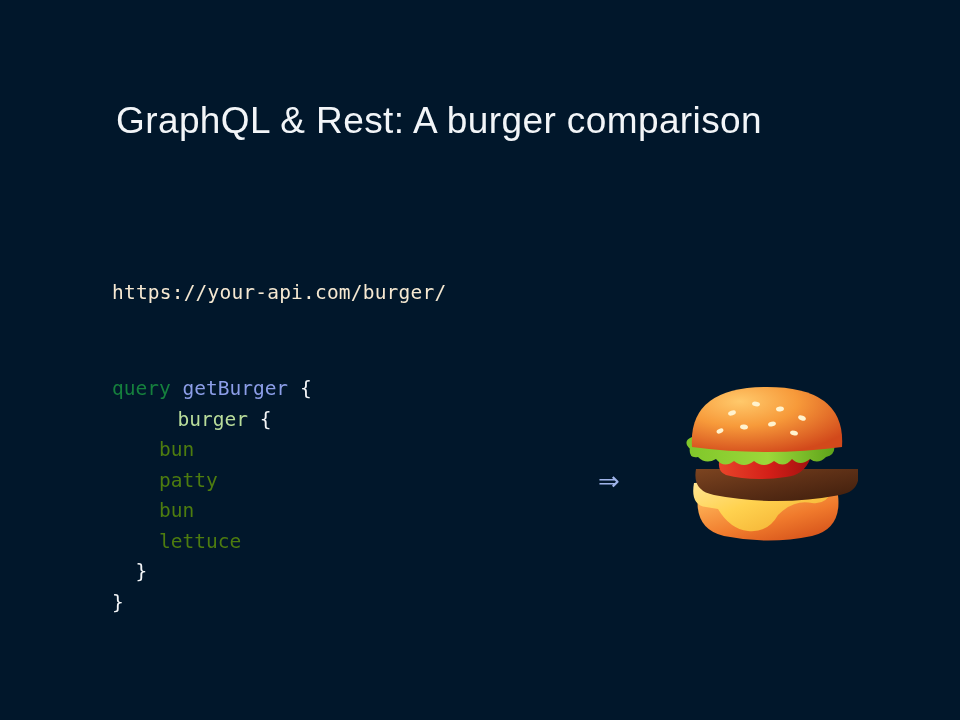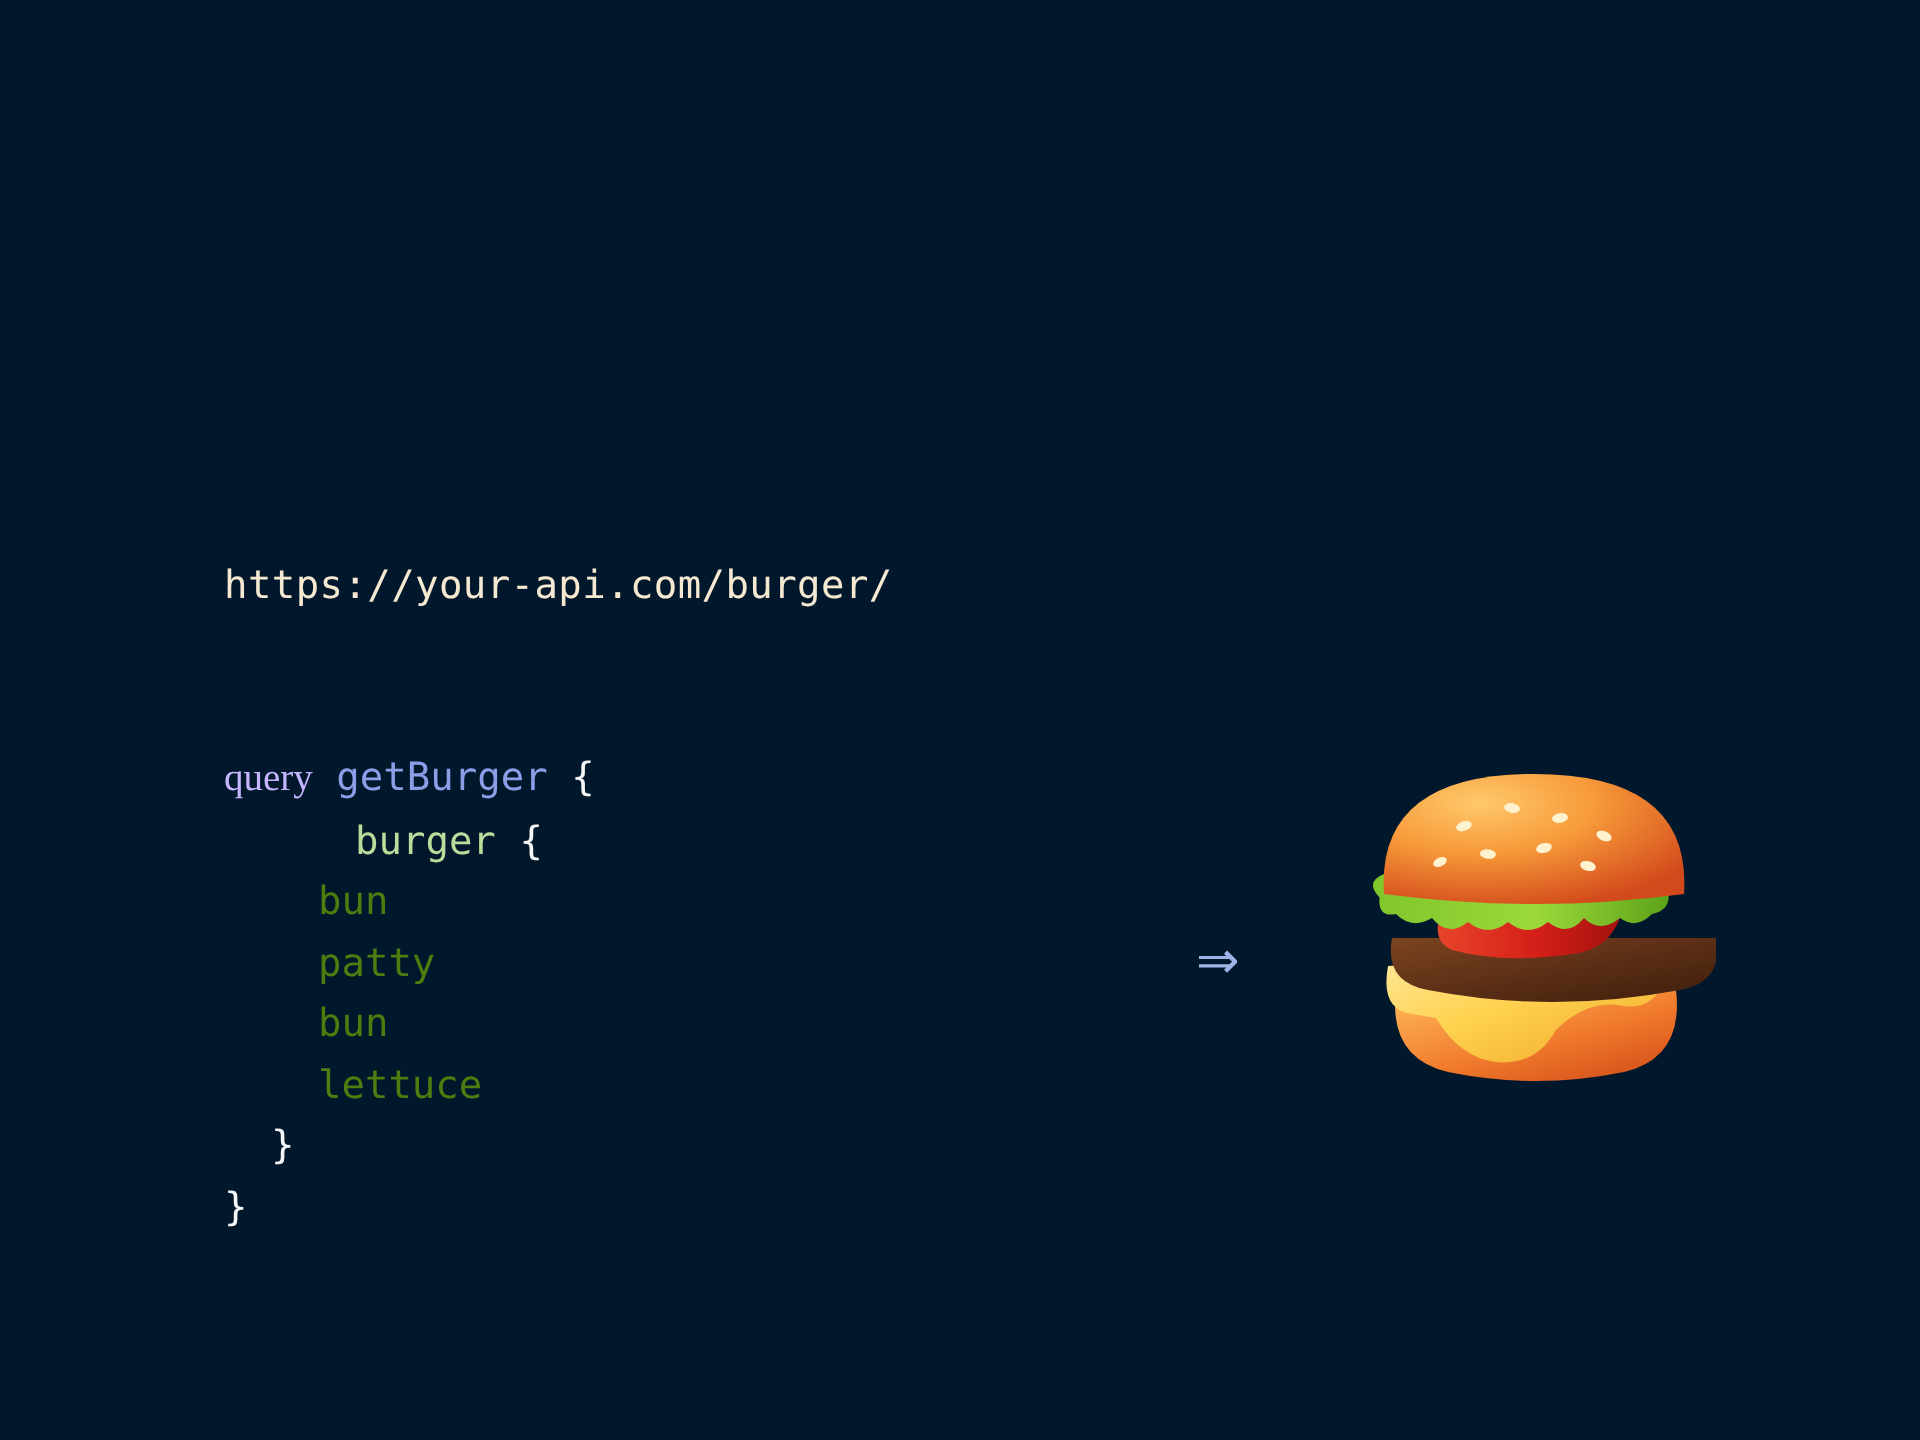--- a/index.html
+++ b/index.html
@@ -76,21 +76,21 @@
   }
 
   
   #gql-query {
     position: absolute;
     left: 0;
     top: 4px;
   }
   #gql-query .line { display: block; }
 
-  .tok-kw    { color: #c4b5fd; font-family: Liberation Serif, serif; }  
+  .tok-kw    { color: #15803d; }  
   .tok-opname{ color: #8c9ee8; }  
   .tok-punct { color: #f4f6f8; }  
   .tok-root  { color: #b9dd9b; margin-left: 42px; }  
   .tok-field { color: #4d7c0f; }  
 
   
   .arrow {
     position: absolute;
     font-family: "DejaVu Sans", sans-serif;
     font-size: 26px;
@@ -104,20 +104,21 @@
     position: absolute;
     display: block;
   }
   #burger-rest    { left: 676px; top: 193px; width: 182px; height: 170px; }
 </style>
 </head>
 <body>
 
 <div id="slide">
 
+  <h1 id="slide-title">GraphQL &amp; Rest: A burger comparison</h1>
 
   <div class="row" id="row-rest">
 
     <div class="code-col">
       <div id="rest-url" class="code">https://your-api.com/burger/</div>
     </div>
 
     <span class="arrow" id="arrow-rest">⇒</span>
 
     <svg class="burger" id="burger-rest" viewBox="0 0 182 170" aria-hidden="true">

